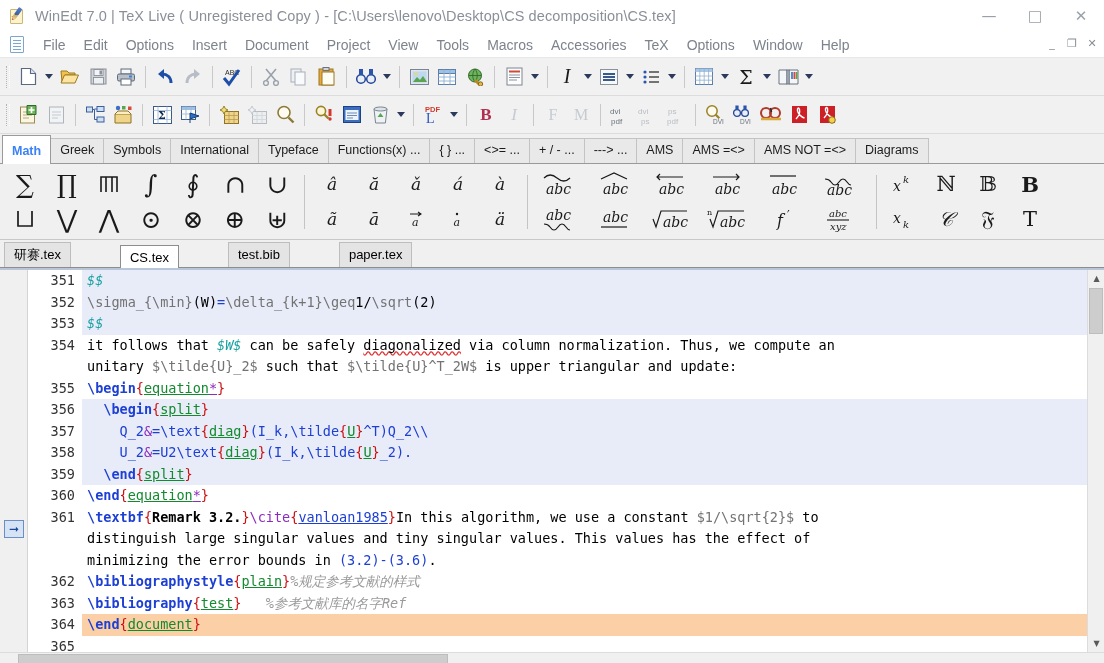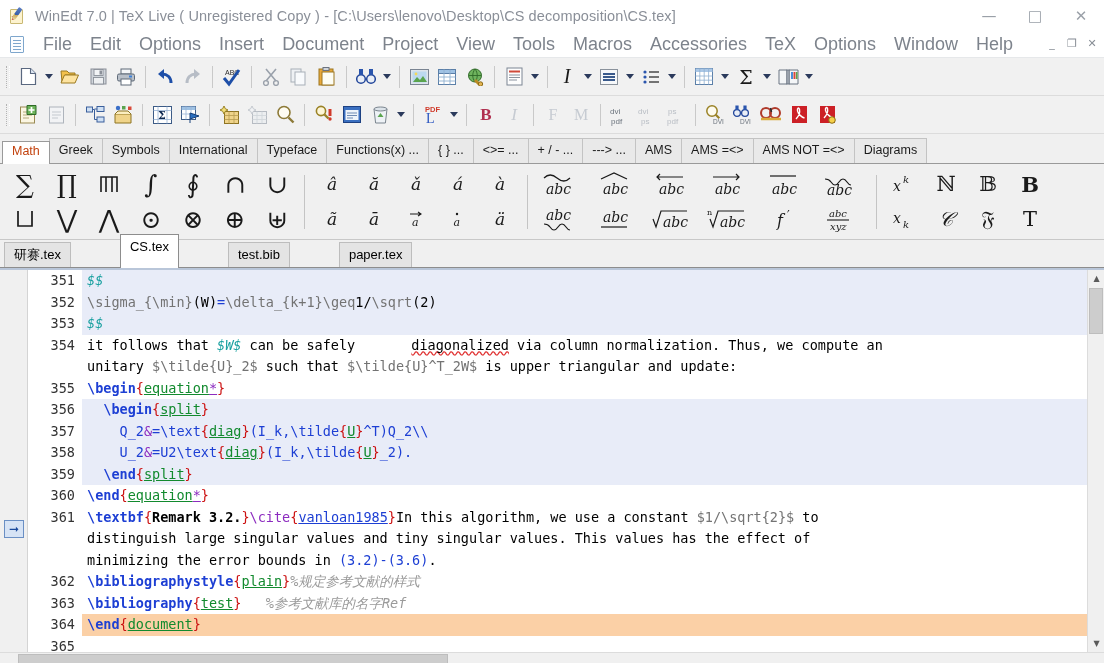--- a/index.html
+++ b/index.html
@@ -78,21 +78,21 @@
     border: 1px solid #7ea6cc;
     border-radius: 1px;
     position: relative; flex: 0 0 auto;
   }
   #menubar .doc-ico::before {
     content: ""; position: absolute; left: 2px; top: 3px;
     width: 8px; height: 1px; background: #7ea6cc;
     box-shadow: 0 3px 0 #7ea6cc, 0 6px 0 #7ea6cc, 0 9px 0 #7ea6cc;
   }
   .menu-item {
-    font-size: 18px;
+    font-size: 14px;
     color: #7d838c;
     padding: 3px 9px;
     white-space: nowrap;
     cursor: default;
   }
   #menubar .mdi-controls {
     position: absolute; right: 2px; top: 2px;
     display: flex;
   }
   #menubar .mdi-controls span {
@@ -158,26 +158,27 @@
     border: 1px solid #c3c3c3;
     border-bottom: none;
     background: #e9e9e9;
     margin-right: -1px;
     white-space: nowrap;
     line-height: 15px;
     font-family: "Liberation Sans", sans-serif;
   }
   .mtab.active {
     background: #ffffff;
-    color: #c2410c;
-    padding-top: 2px;
+    color: #3b82f6;
+    padding-top: 8px;
     border-color: #9a9a9a;
     position: relative;
     z-index: 3;
     margin-bottom: -1px;
+    font-weight: bold;
   }
 
   
   #palette {
     height: 76px;
     background: #f0f0f0;
     border-bottom: 1px solid #c8c8c8;
     display: flex; align-items: center;
     padding-left: 4px;
   }
@@ -220,21 +221,21 @@
     border-bottom: none;
     margin-right: 1px;
     line-height: 16px;
     white-space: nowrap;
     font-family: "Liberation Sans", sans-serif;
   }
   .ftab.active {
     background: #ffffff;
     border-color: #8d8d8d;
     margin-bottom: -1px;
-    padding-bottom: 13px;
+    padding-bottom: 2px;
     position: relative; z-index: 3;
   }
 
   
   #editorwrap {
     position: relative;
     height: 384px;
     background: #ffffff;
     display: flex;
     border-top: 2px solid #b9c6d9;
@@ -286,21 +287,21 @@
   .k-brace { color: #cc1111; }
   .k-env   { color: #128a2e; text-decoration: underline; }
   .k-mathtxt { color: #737373; }
   .k-dollar{ color: #19a0a0; font-style: italic; }
   .k-purple{ color: #8c2bbf; }
   .k-blue  { color: #1d3fd4; }
   .k-comment { color: #9a9a9a; font-style: italic; }
   .k-cite  { color: #1d3fd4; text-decoration: underline; text-align: center; }
   .k-bold  { color: #000; font-weight: bold; }
   .k-star  { color: #8c2bbf; text-decoration: underline; }
-  .misspell { text-decoration: underline wavy #e03030; text-decoration-skip-ink: none; margin-left: 48px; }
+  .misspell { text-decoration: underline wavy #e03030; text-decoration-skip-ink: none; }
 
   
   #vscroll {
     position: absolute; right: 0; top: 0; bottom: 0;
     width: 17px;
     background: #f0f0f0;
     border-left: 1px solid #dcdcdc;
   }
   #vscroll .arrow {
     height: 17px; width: 17px;

